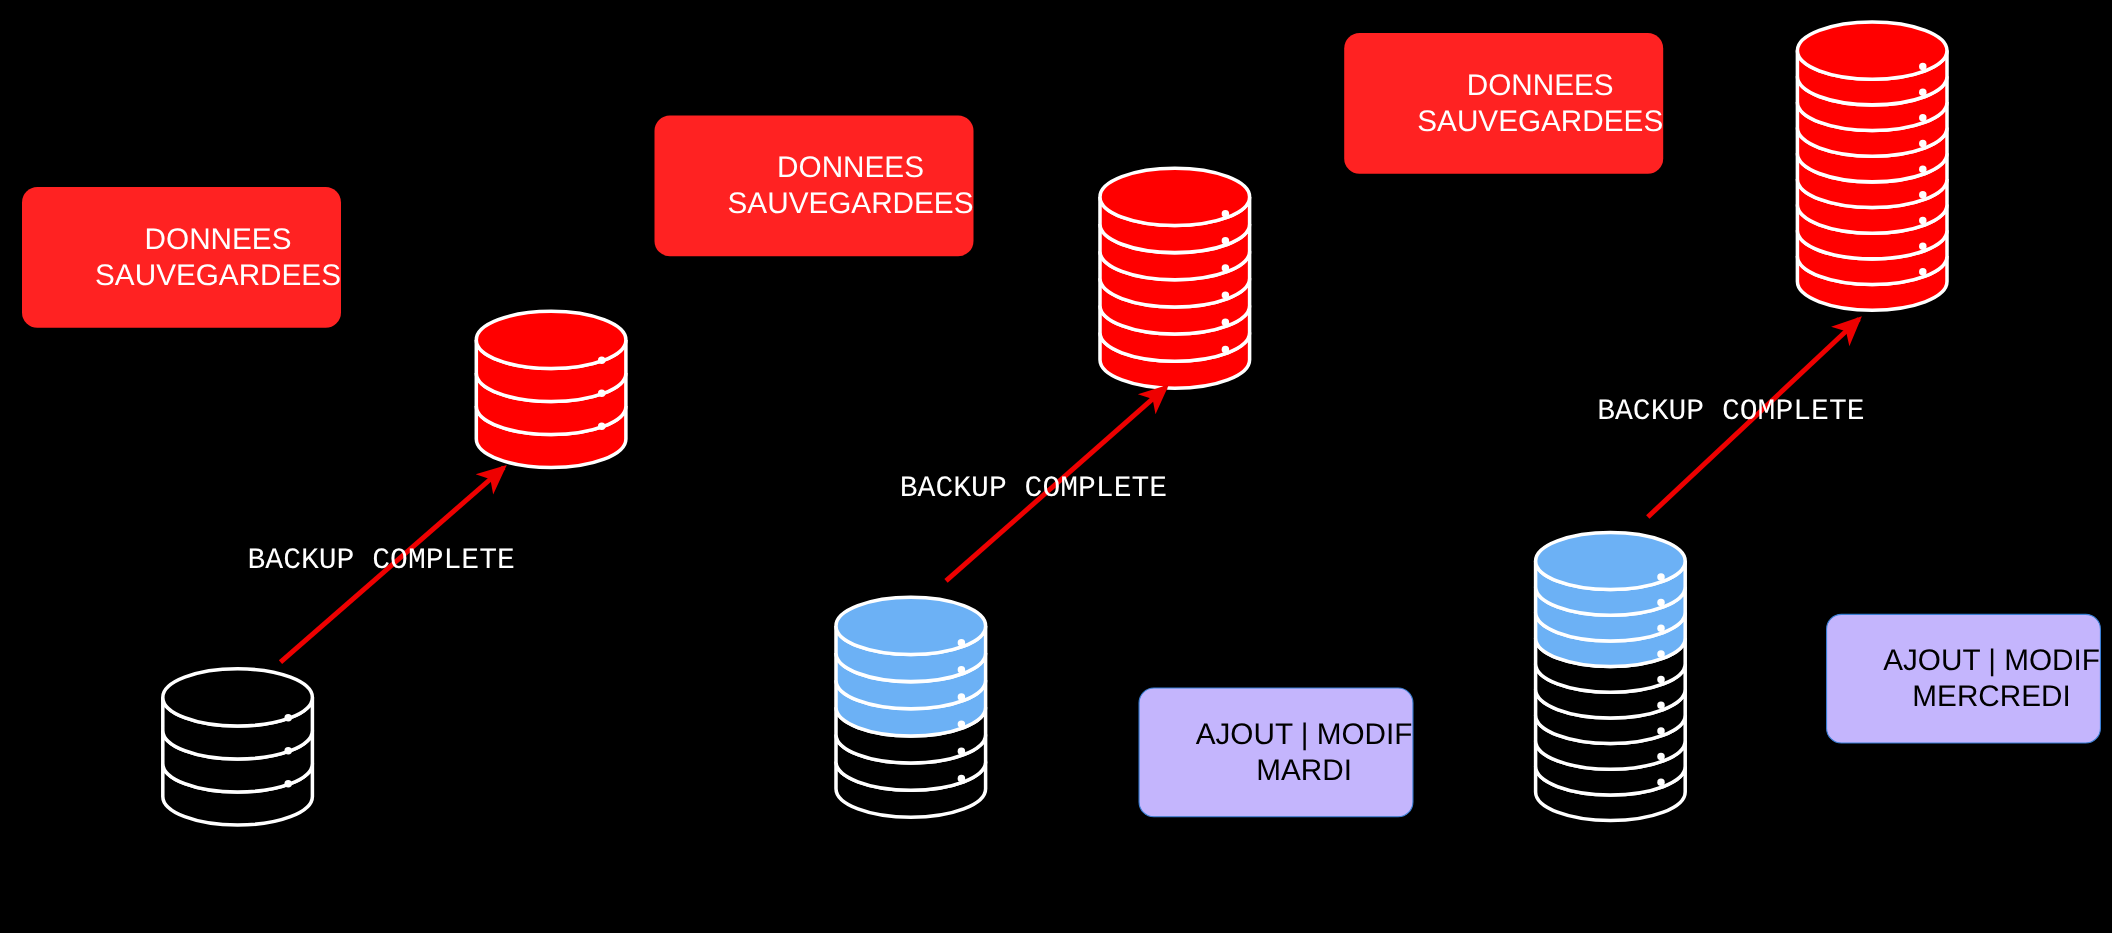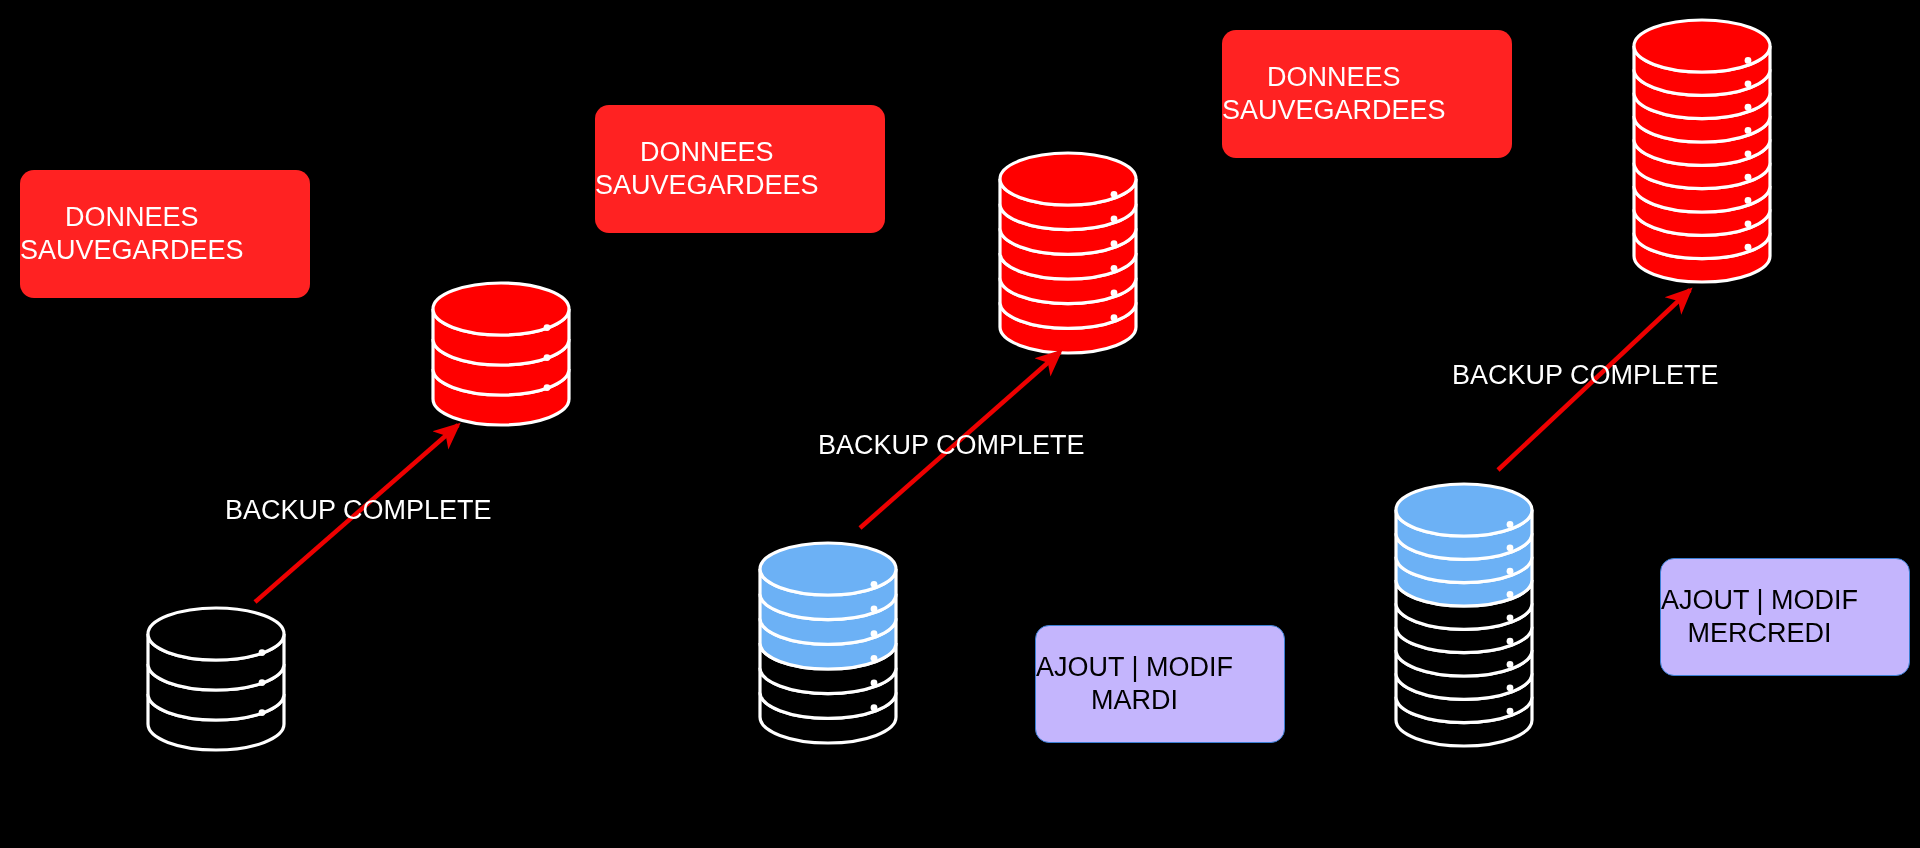--- a/index.html
+++ b/index.html
@@ -16,21 +16,21 @@
     width: 1920px;
     height: 848px;
     background: #000000;
     overflow: hidden;
   }
   .box {
     position: absolute;
     border-radius: 14px;
     display: flex;
     align-items: center;
-    justify-content: flex-start;
+    justify-content: flex-end;
     text-align: center;
     box-sizing: border-box;
     line-height: 1.22;
     white-space: pre-line;
   }
   .box-red {
     background: #FF2222;
     color: #FFFFFF;
     font-size: 27px;
   }
@@ -38,20 +38,21 @@
     background: #c4b5fd;
     color: #000000;
     font-size: 27px;
     border: 1px solid #3b7fd4;
   }
   .caption {
     position: absolute;
     color: #FFFFFF;
     font-size: 27px;
     white-space: nowrap;
+    font-family: Liberation Mono, monospace;
   }
   .db {
     position: absolute;
   }
   .db svg {
     display: block;
     overflow: visible;
   }
   .arrow {
     position: absolute;

